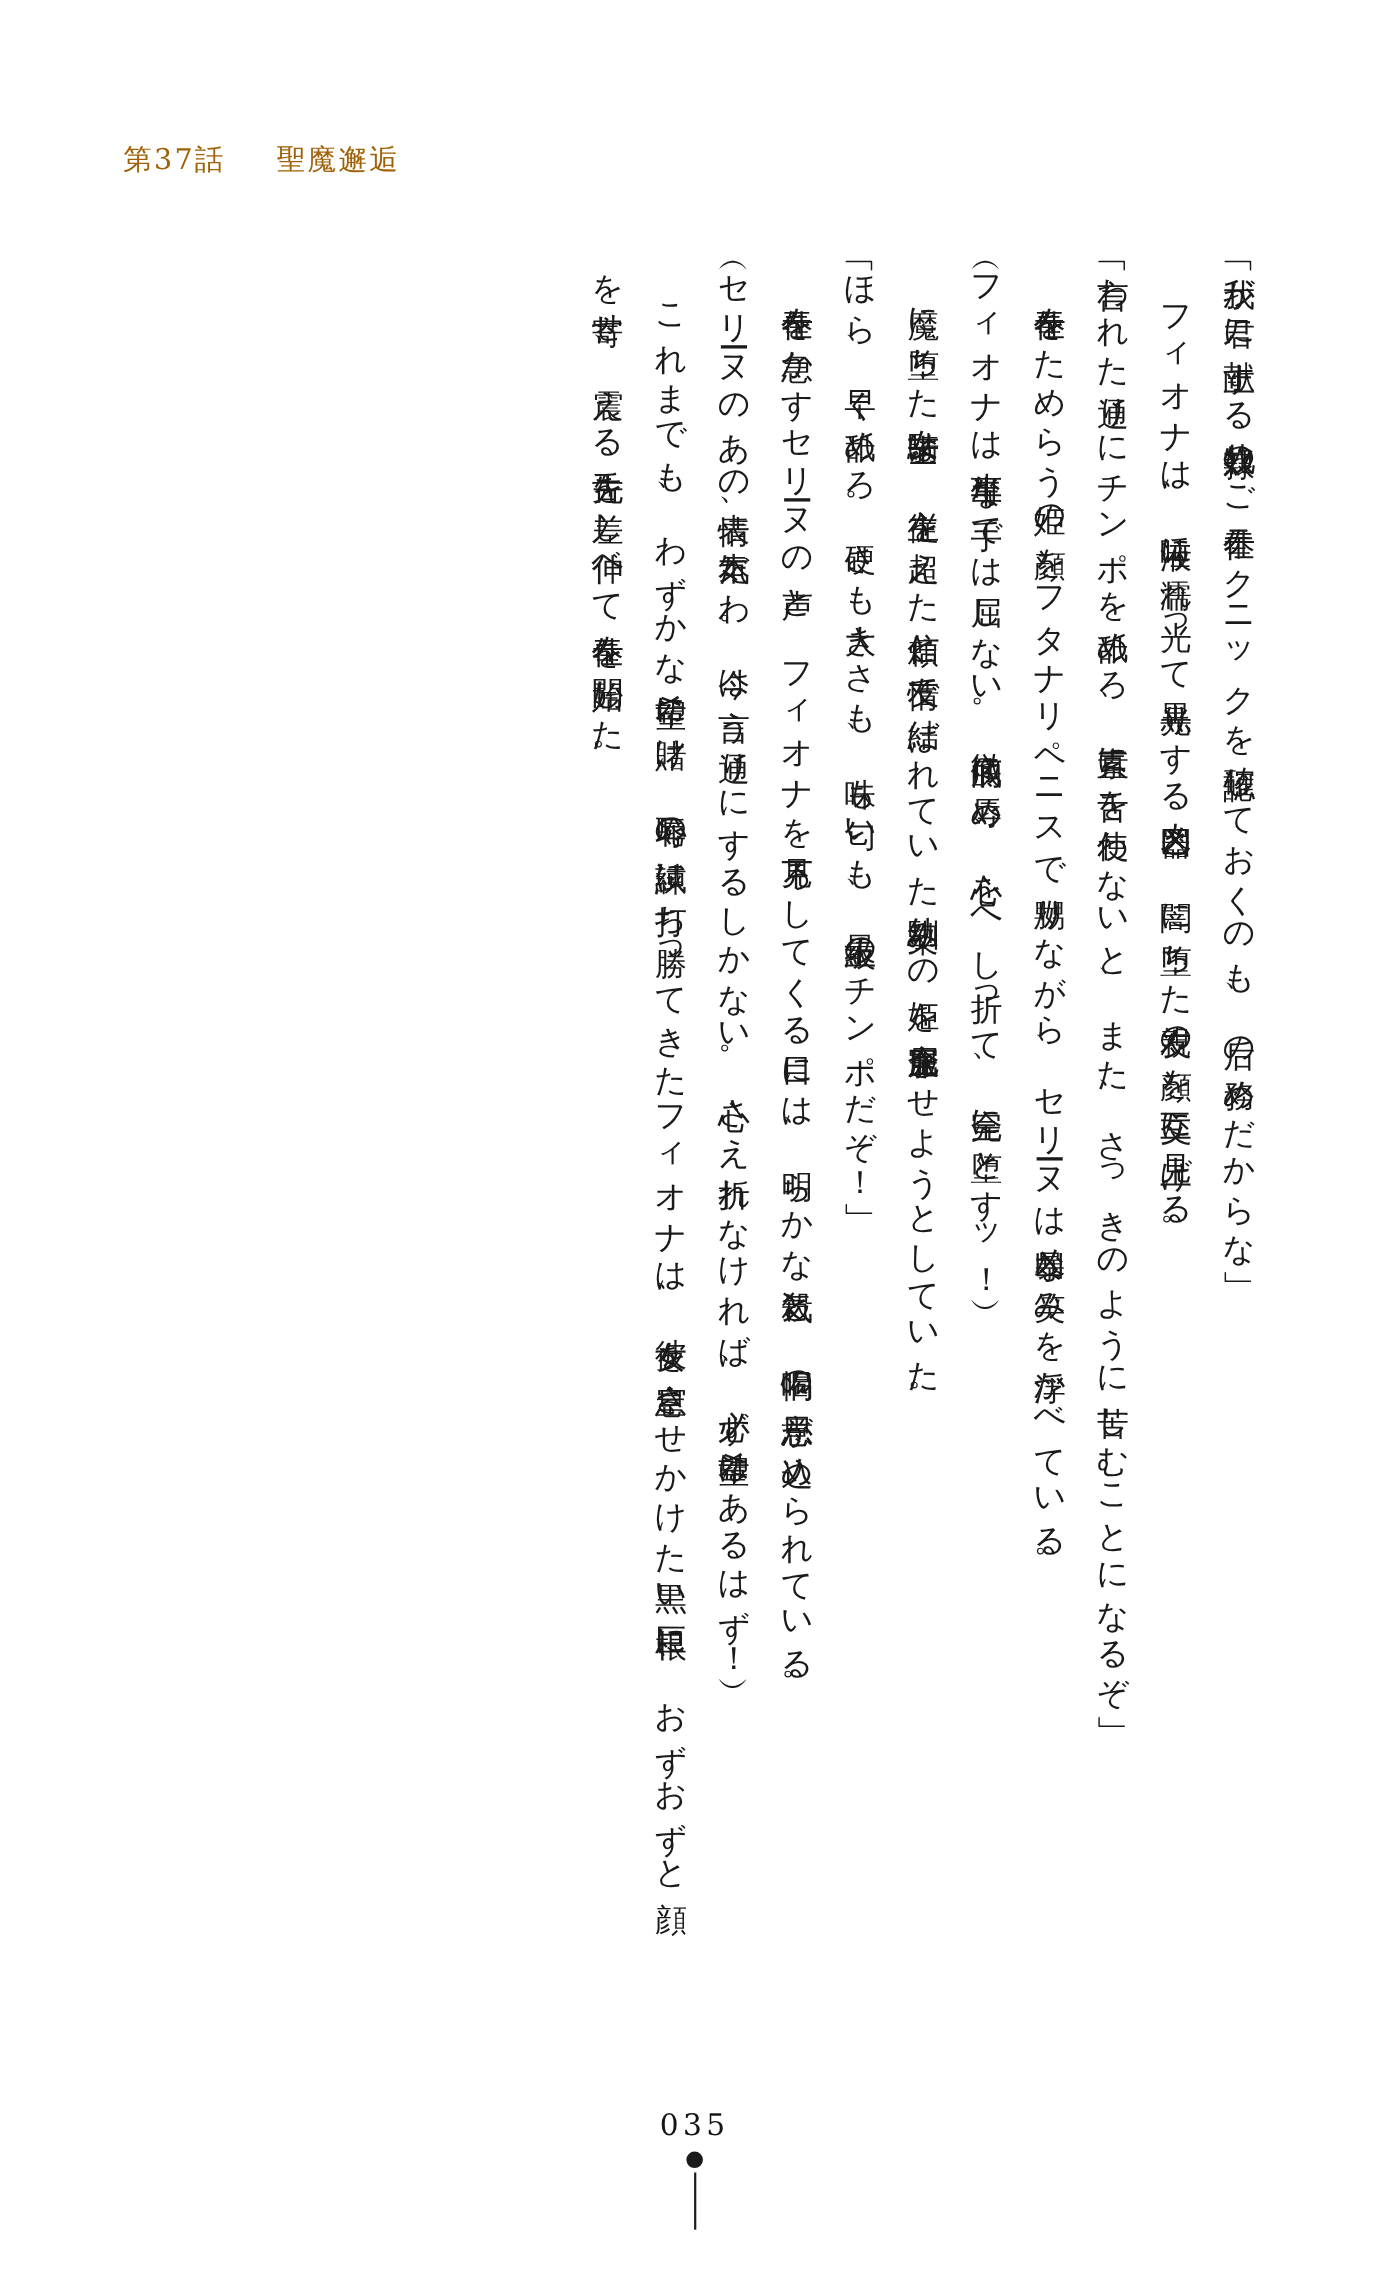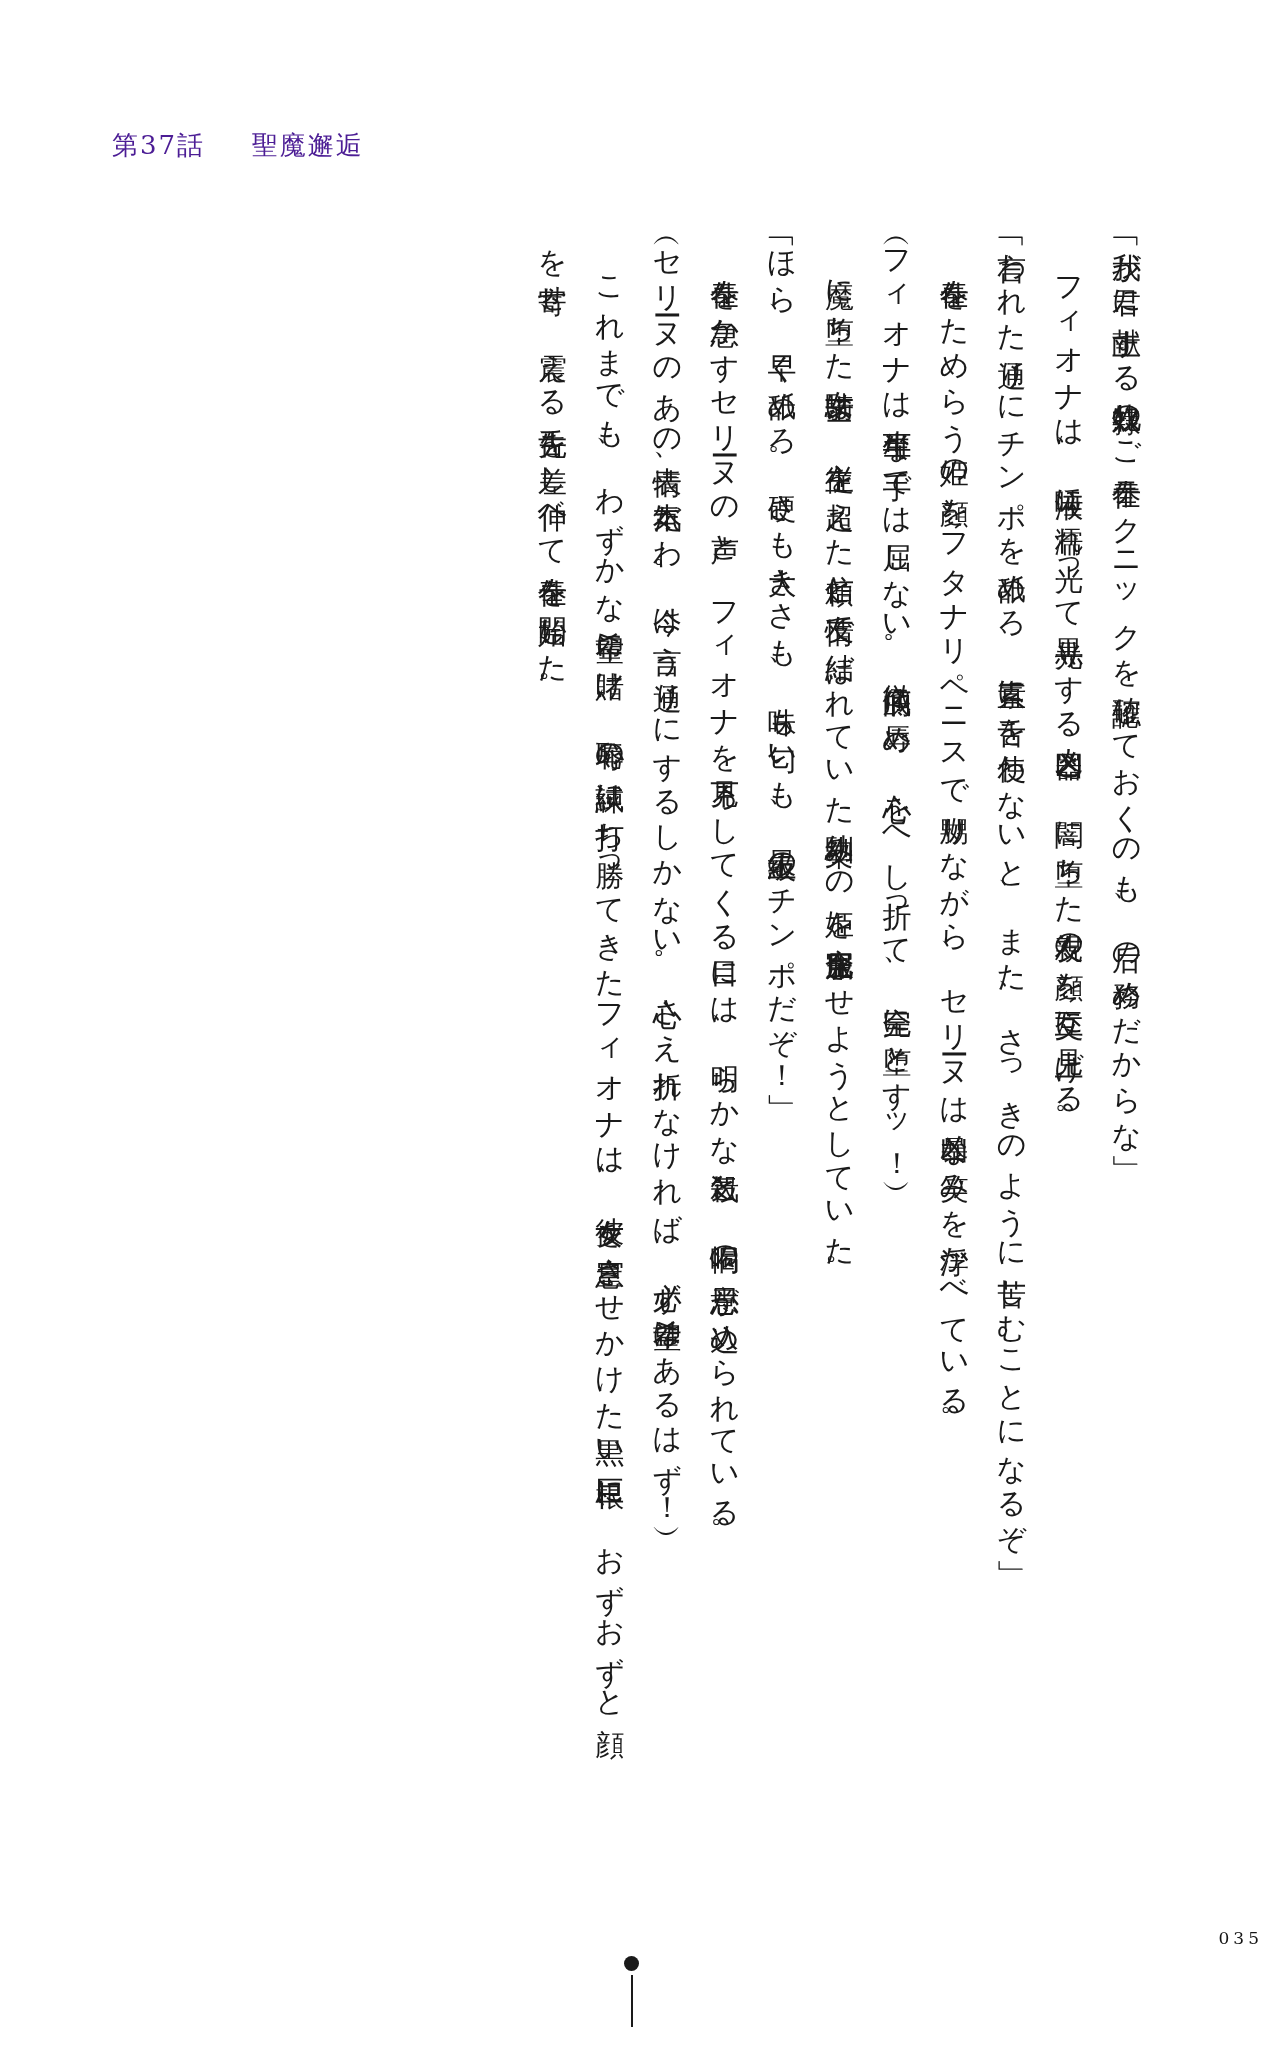--- a/index.html
+++ b/index.html
@@ -17,21 +17,21 @@
   }
 
   
   .chapter-head {
     position: absolute;
     top: 128px;
     left: 112px;
     font-size: 26px;
     letter-spacing: 2px;
     white-space: nowrap;
-    color: #4c1d95;
+    color: #a16207;
   }
   .chapter-head .num {
     margin-right: 0;
   }
   .chapter-head .sep {
     display: inline-block;
     width: 26px;
   }
 
   
@@ -56,22 +56,22 @@
   .body-block p.indent {
     text-indent: 1em;
   }
 
   
   .folio {
     position: absolute;
     bottom: 118px;
     left: 0;
     right: 0;
-    text-align: right;
-    font-size: 17px;
+    text-align: center;
+    font-size: 27px;
     letter-spacing: 4px;
     color: #151515;
   }
 
   
   .foot-mark {
     position: absolute;
     bottom: 40px;
     left: 50%;
     transform: translateX(-50%);

